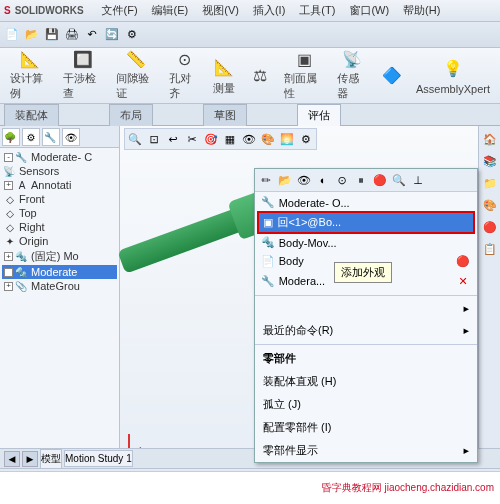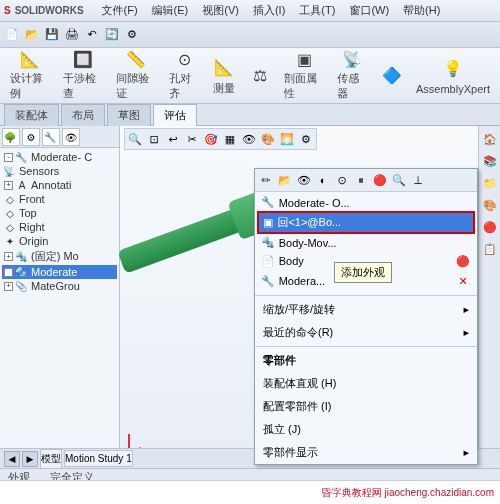--- a/index.html
+++ b/index.html
@@ -7,21 +7,21 @@
 .titlebar { height: 22px; background: linear-gradient(#f0f3f8,#dfe6ef); display: flex; align-items: center; padding: 0 4px; border-bottom: 1px solid #b8c4d4; }
 .logo { color: #c8102e; font-weight: bold; font-size: 10px; margin-right: 4px; }
 .logo2 { color: #555; font-weight: bold; font-size: 10px; margin-right: 12px; }
 .menubar { display: flex; gap: 2px; }
 .menubar span { padding: 2px 6px; color: #333; }
 .qat { height: 26px; background: linear-gradient(#e3eaf3,#d6deea); display: flex; align-items: center; padding: 0 4px; gap: 4px; border-bottom: 1px solid #b8c4d4; }
 .qat-item { width: 16px; height: 16px; display: flex; align-items: center; justify-content: center; }
 .ribbon { height: 56px; background: linear-gradient(#f4f7fb,#e3eaf3); display: flex; padding: 2px 4px; border-bottom: 1px solid #b8c4d4; }
 .ribbon-btn { display: flex; flex-direction: column; align-items: center; justify-content: center; padding: 2px 6px; gap: 2px; color: #444; }
 .ribbon-btn .ico { width: 24px; height: 24px; display: flex; align-items: center; justify-content: center; font-size: 16px; }
-.tabs { height: 22px; background: #dde5ef; display: flex; align-items: center; padding: 0 4px; border-bottom: 1px solid #aab6c6; }
+.tabs { height: 22px; background: #dde5ef; display: flex; align-items: center; padding: 0 4px; border-bottom: 1px solid #aab6c6; gap: 48px; }
 .tab { padding: 3px 10px; background: #cdd8e6; border: 1px solid #aab6c6; border-bottom: none; margin-right: 2px; color: #444; }
 .tab.active { background: #f4f7fb; color: #000; }
 .body { display: flex; height: 340px; position: relative; }
 .sidebar { width: 120px; background: #f2f5fa; border-right: 1px solid #b8c4d4; display: flex; flex-direction: column; }
 .side-tabs { height: 22px; display: flex; gap: 2px; padding: 2px; background: #e3eaf3; border-bottom: 1px solid #b8c4d4; }
 .side-tab { width: 18px; height: 18px; background: #fff; border: 1px solid #b8c4d4; display: flex; align-items: center; justify-content: center; font-size: 10px; }
 .tree { flex: 1; overflow: hidden; padding: 2px; }
 .tree-item { display: flex; align-items: center; gap: 3px; padding: 1px 2px; white-space: nowrap; overflow: hidden; color: #333; }
 .tree-item .exp { width: 9px; height: 9px; border: 1px solid #888; display: inline-flex; align-items: center; justify-content: center; font-size: 8px; line-height: 1; background: #fff; }
 .tree-item.sel { background: #3e7ddb; color: #fff; }
@@ -44,21 +44,21 @@
 .ctx-item.hl { background: #3e7ddb; color: #fff; border: 2px solid #d00; }
 .ctx-sep { border-top: 1px solid #c2cee0; margin: 2px 0; }
 .ctx-menu-item { padding: 4px 8px; display: flex; align-items: center; gap: 6px; }
 .tooltip { position: absolute; top: 262px; left: 334px; background: #ffffe1; border: 1px solid #888; padding: 2px 6px; font-size: 11px; z-index: 20; }
 .right-rail { position: absolute; right: 0; top: 126px; width: 22px; background: #e3eaf3; border-left: 1px solid #b8c4d4; display: flex; flex-direction: column; gap: 4px; padding: 4px 2px; height: 340px; }
 .right-rail .tb-ico { width: 18px; height: 18px; }
 .bottom-tabs { position: absolute; bottom: 36px; left: 0; right: 0; height: 20px; display: flex; align-items: center; background: #dde5ef; border-top: 1px solid #b8c4d4; padding: 0 4px; gap: 2px; }
 .btab { padding: 2px 0; background: #eef2f8; border: 1px solid #b8c4d4; font-size: 10px; }
 .scroll-arr { width: 16px; height: 16px; background: #cdd8e6; border: 1px solid #aab; display: flex; align-items: center; justify-content: center; font-size: 9px; }
 .status { position: absolute; bottom: 18px; left: 0; right: 0; height: 18px; background: #e3eaf3; border-top: 1px solid #b8c4d4; display: flex; align-items: center; padding: 0 8px; font-size: 10px; color: #444; gap: 20px; }
-.watermark { position: absolute; bottom: 0; left: 0; right: 0; height: 24px; display: flex; align-items: center; justify-content: flex-end; padding: 0 6px; font-size: 10px; color: #c8102e; background: #fff; border-top: 1px solid #ccc; }
+.watermark { position: absolute; bottom: 0; left: 0; right: 0; height: 33px; display: flex; align-items: center; justify-content: flex-end; padding: 0 6px; font-size: 10px; color: #c8102e; background: #fff; border-top: 1px solid #ccc; }
 .arrow { position: absolute; top: 230px; left: 430px; width: 60px; height: 2px; background: #d00; transform: rotate(125deg); transform-origin: left; z-index: 5; }
 .arrow::after { content: ""; position: absolute; left: -2px; top: -4px; border: 5px solid transparent; border-right-color: #d00; }
 </style>
 </head>
 <body>
 
 <div class="titlebar">
   <span class="logo">S</span>
   <span class="logo2">SOLIDWORKS</span>
   <div class="menubar">
@@ -252,39 +252,38 @@
         <span class="tb-ico" style="margin-left:auto">🔴</span>
       </div>
     <div class="ctx-item">
         <span class="ico">🔧</span>
         <span>Modera...</span>
         <span class="tb-ico" style="margin-left:auto;color:#d00">✕</span>
       </div>
   </div>
   <div class="ctx-sep"></div>
   <div class="ctx-menu-item">
-      <span>缩放/平移/旋转</span>
       <span style="margin-left:auto">▸</span>
     </div>
   <div class="ctx-menu-item">
       <span>最近的命令(R)</span>
       <span style="margin-left:auto">▸</span>
     </div>
   <div class="ctx-sep"></div>
   <div class="ctx-menu-item" style="font-weight:bold">
       <span>零部件</span>
     </div>
   <div class="ctx-menu-item">
       <span>装配体直观 (H)</span>
     </div>
   <div class="ctx-menu-item">
+      <span>孤立 (J)</span>
+    </div>
+  <div class="ctx-menu-item">
       <span>配置零部件 (I)</span>
-    </div>
-  <div class="ctx-menu-item">
-      <span>孤立 (J)</span>
     </div>
   <div class="ctx-menu-item">
       <span>零部件显示</span>
       <span style="margin-left:auto">▸</span>
     </div>
 </div>
 
 <div class="tooltip">添加外观</div>
 <div class="arrow"></div>
 

